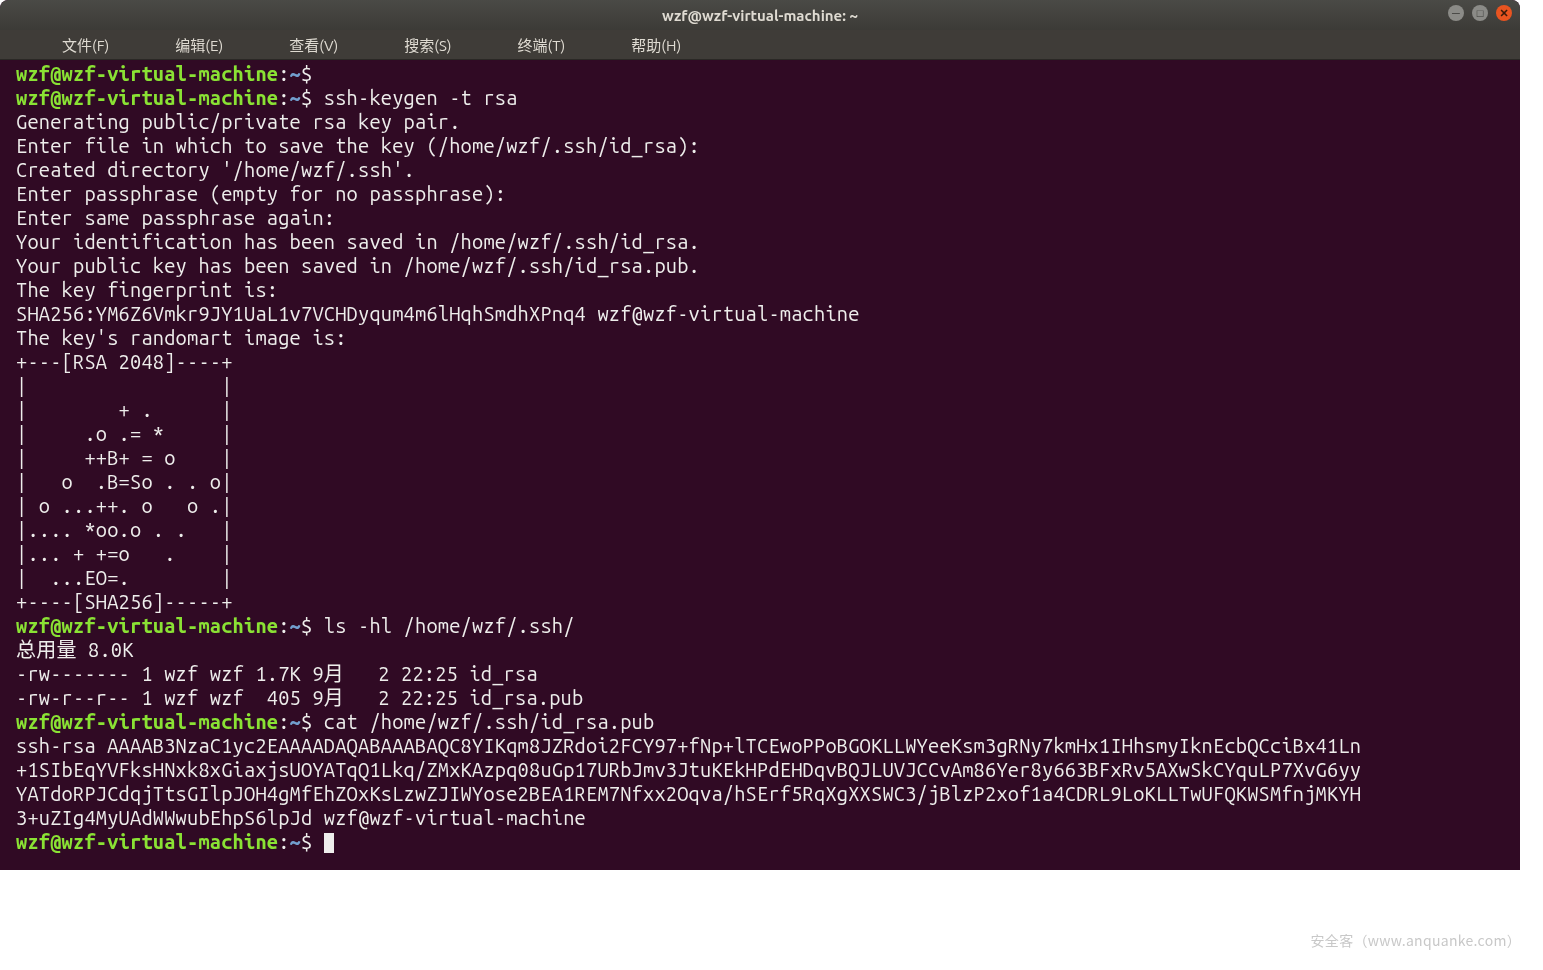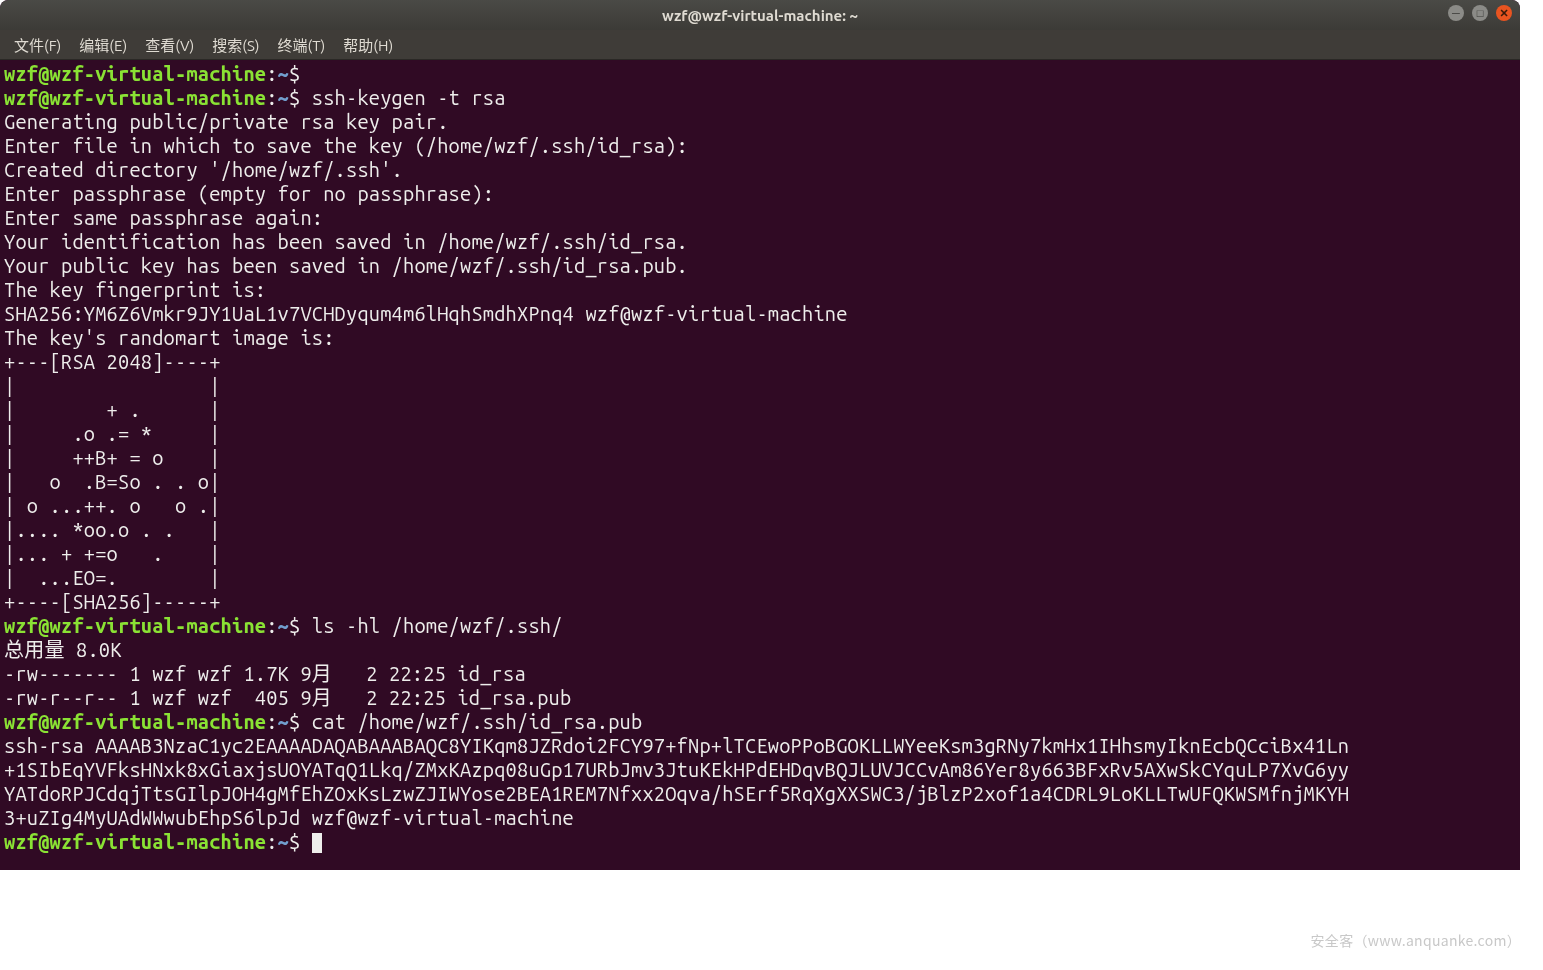--- a/index.html
+++ b/index.html
@@ -63,29 +63,31 @@
     padding: 0 6px;
     color: #dfdbd2;
     font-family: "Ubuntu", "Noto Sans CJK SC", sans-serif;
     font-size: 15px;
     gap: 2px;
     border-bottom: 1px solid #2a2825;
   }
   .menubar span {
     padding: 4px 8px;
     cursor: pointer;
+    margin-left: 48px;
   }
   .terminal-area {
     padding: 2px 16px 4px 4px;
     color: #eeeeec;
     font-size: 20px;
     line-height: 24px;
     white-space: pre;
     font-family: "Ubuntu Mono", "DejaVu Sans Mono", "Noto Sans Mono CJK SC", monospace;
     letter-spacing: 0.2px;
+    margin-left: 12px;
   }
   .prompt-user { color: #8ae234; font-weight: bold; }
   .prompt-path { color: #729fcf; font-weight: bold; }
   .prompt-white { color: #eeeeec; }
   .cursor {
     display: inline-block;
     width: 10px;
     height: 20px;
     background: #eeeeec;
     vertical-align: text-bottom;

